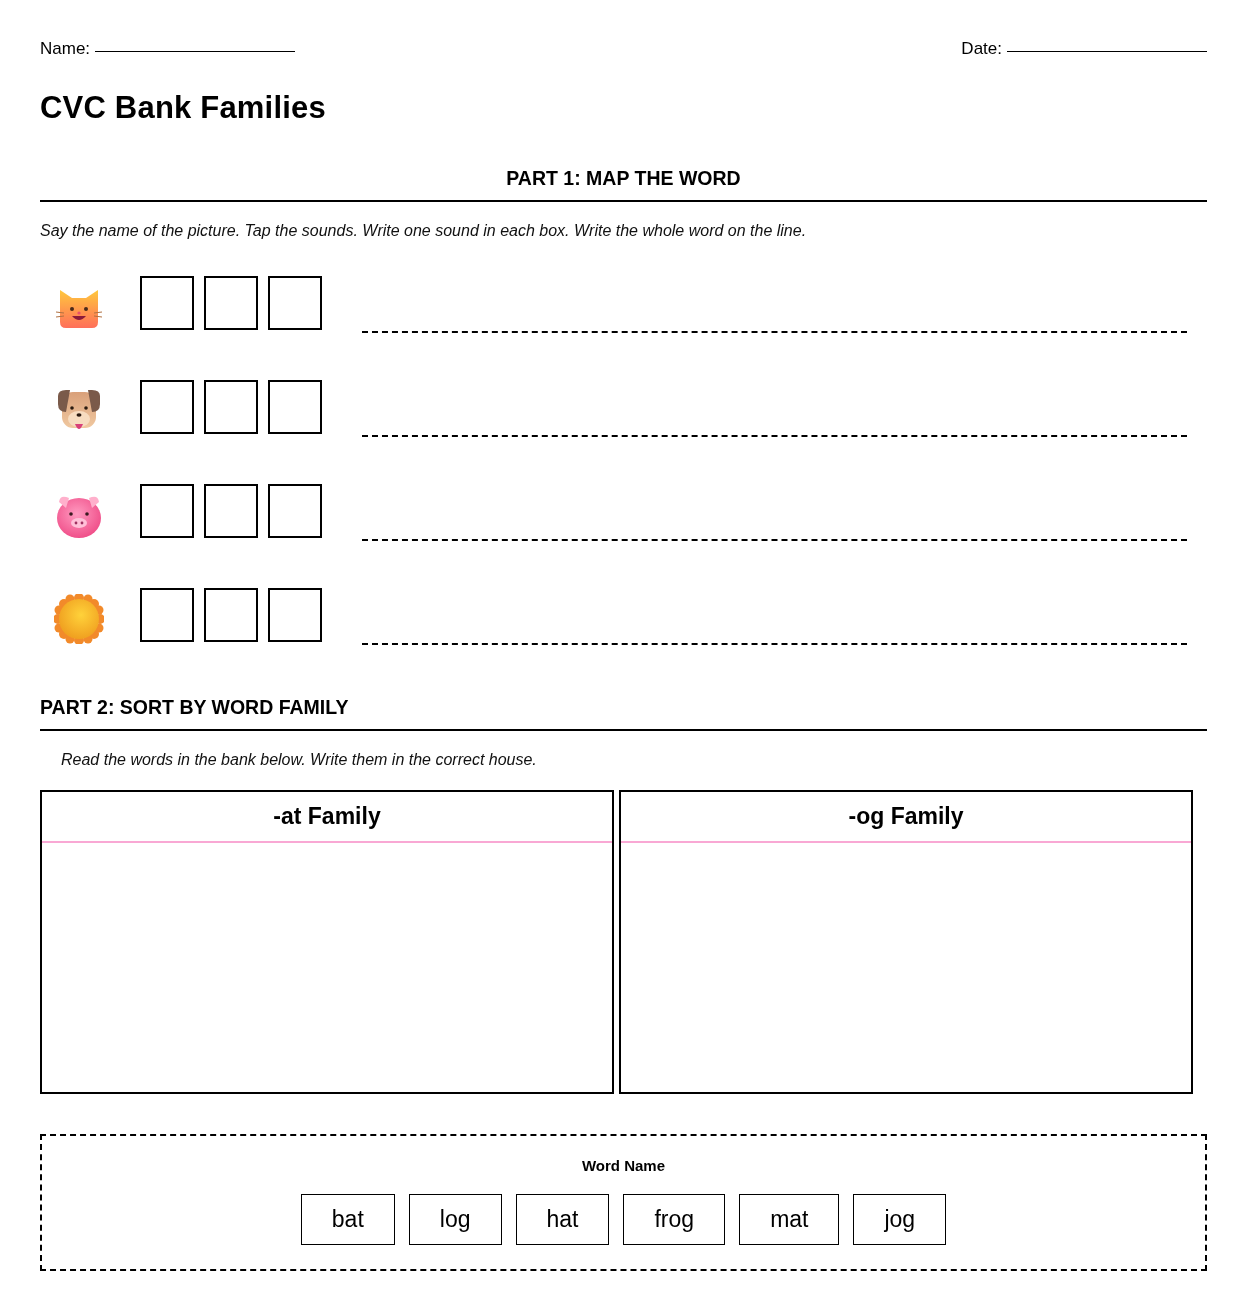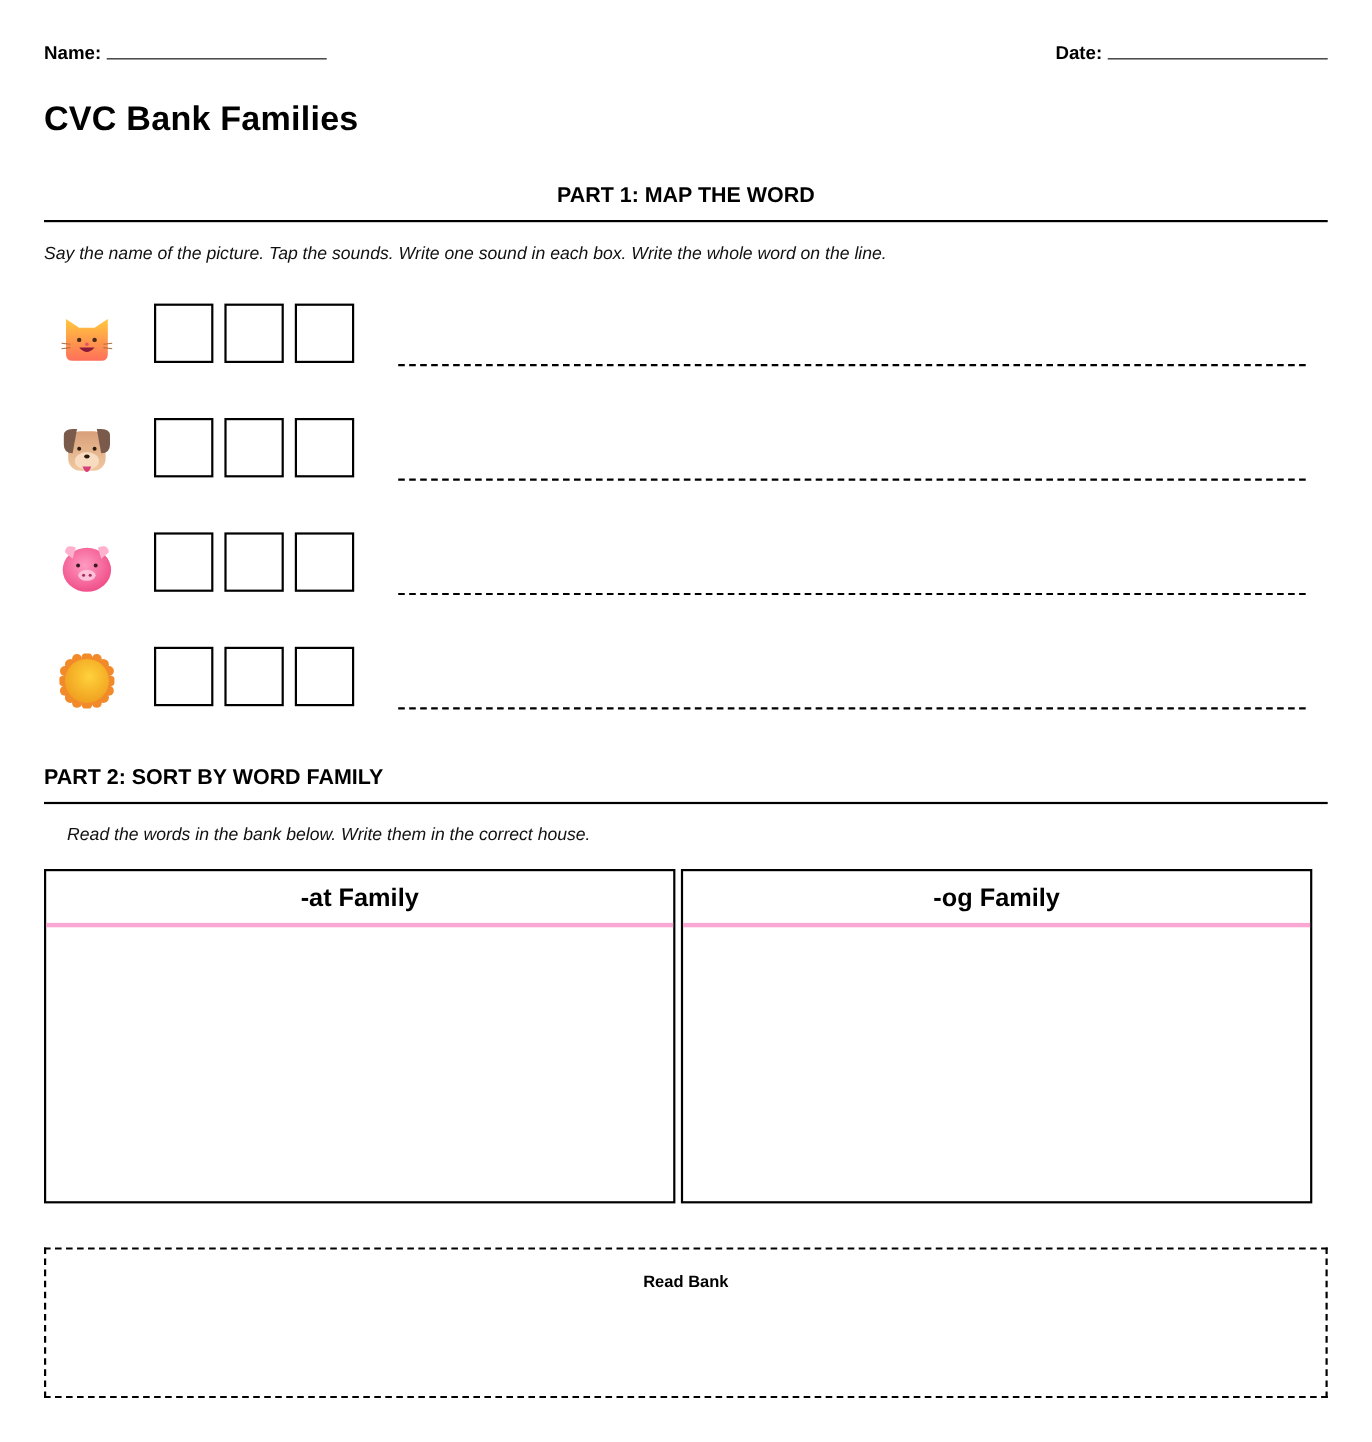--- a/index.html
+++ b/index.html
@@ -1,20 +1,20 @@
 <!DOCTYPE html>
 <html><head>
 <meta charset="utf-8">
 <style>
   * { box-sizing: border-box; margin: 0; padding: 0; }
   html, body { width: 1247px; height: 1311px; background: #ffffff; }
   body { font-family: "Liberation Sans", sans-serif; color: #000; position: relative; overflow: hidden; }
 
   .header-row { position: absolute; top: 38px; left: 40px; width: 1167px; height: 24px; font-size: 17px; }
-  .field { position: absolute; top: 0; display: flex; align-items: center; font-weight: bold; }
+  .field { position: absolute; top: 0; display: flex; align-items: flex-start; }
   .field .label { line-height: 22px; }
   .field .line { display: inline-block; border-bottom: 1.5px solid #000; height: 14px; margin-left: 5px; margin-bottom: 4px; }
   .name-field { left: 0; }
   .name-field .line { width: 200px; }
   .date-field { right: 0; }
   .date-field .line { width: 200px; }
 
   .title { position: absolute; top: 90px; left: 40px; font-size: 31px; font-weight: bold; letter-spacing: 0.2px; }
 
   .section-heading { position: absolute; left: 40px; width: 1167px; font-size: 19.5px; font-weight: bold; border-bottom: 2px solid #000; padding-bottom: 10px; }
@@ -26,21 +26,21 @@
   .part2-instruction { top: 751px; margin-left: 21px; }
 
   .map-row { position: absolute; left: 40px; width: 1167px; height: 64px; }
   .map-icon { position: absolute; left: 14px; top: 6px; width: 50px; height: 50px; }
   .sound-box { position: absolute; top: 0; width: 54px; height: 54px; border: 2px solid #000; background: #fff; }
   .write-line { position: absolute; left: 322px; top: 55px; width: 825px; height: 0; border-top: 2px dashed #000; }
 
   .family-box { position: absolute; top: 790px; height: 304px; width: 574px; border: 2px solid #000; }
   .family-box.left { left: 40px; }
   .family-box.right { left: 619px; }
-  .family-title { height: 51px; border-bottom: 4px solid #f9a8d4; text-align: center; font-size: 23px; font-weight: bold; line-height: 49px; }
+  .family-title { height: 51px; border-bottom: 2px solid #f9a8d4; text-align: center; font-size: 23px; font-weight: bold; line-height: 49px; }
   .family-area { height: 249px; }
 
   .word-bank { position: absolute; left: 40px; top: 1134px; width: 1167px; height: 137px; border: 2px dashed #000; }
   .word-bank-label { position: absolute; top: 21px; left: 0; width: 100%; text-align: center; font-size: 15px; font-weight: bold; }
   .word-chips { position: absolute; top: 58px; left: 0; width: 100%; display: flex; justify-content: center; gap: 14px; }
   .word-chip { height: 51px; border: 1px solid #000; font-size: 23px; line-height: 49px; text-align: center; padding: 0 30px; }
 </style>
 </head>
 <body>
 
@@ -168,14 +168,22 @@
   <div class="family-title">-at Family</div>
   <div class="family-area"></div>
 </div>
 
 <div class="family-box right">
   <div class="family-title">-og Family</div>
   <div class="family-area"></div>
 </div>
 
 <div class="word-bank">
-  <div class="word-bank-label">Read Bank</div>
+  <div class="word-bank-label">Word Name</div>
+  <div class="word-chips">
+    <div class="word-chip">bat</div>
+    <div class="word-chip">log</div>
+    <div class="word-chip">hat</div>
+    <div class="word-chip">frog</div>
+    <div class="word-chip">mat</div>
+    <div class="word-chip">jog</div>
+  </div>
 </div>
 
 </body></html>

